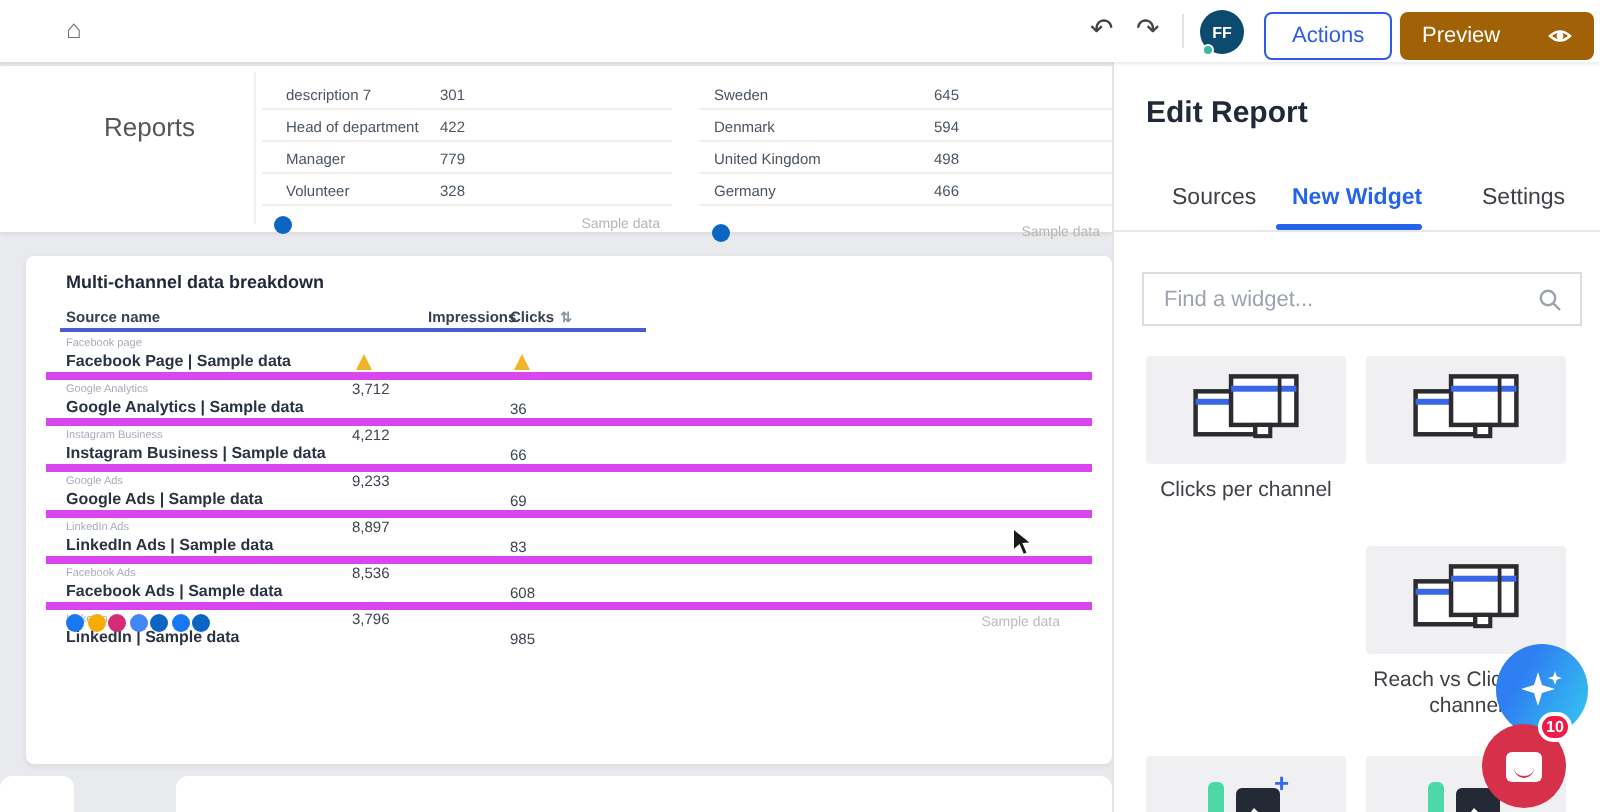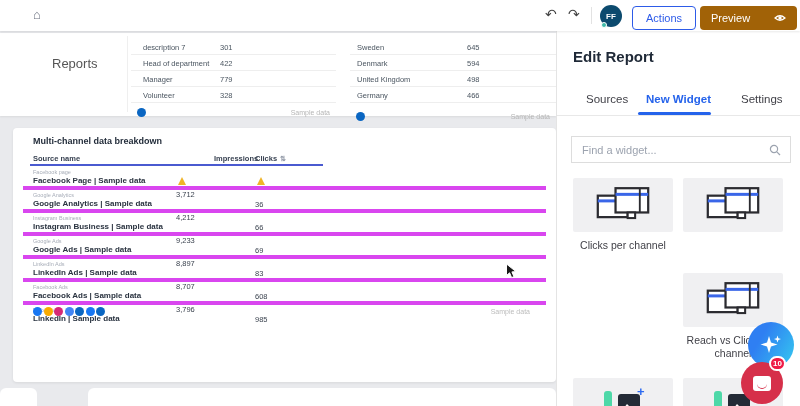--- a/index.html
+++ b/index.html
@@ -223,21 +223,21 @@
       </div>
       <div class="bc-row">
         <span class="bc-sub">LinkedIn Ads</span>
         <span class="bc-src">LinkedIn Ads | Sample data</span>
         <span class="bc-imp">8,897</span>
         <span class="bc-clk">83</span>
       </div>
       <div class="bc-row">
         <span class="bc-sub">Facebook Ads</span>
         <span class="bc-src">Facebook Ads | Sample data</span>
-        <span class="bc-imp">8,707</span>
+        <span class="bc-imp">8,536</span>
         <span class="bc-clk">608</span>
       </div>
       <div class="bc-row">
         <span class="bc-sub">LinkedIn</span>
         <span class="bc-src">LinkedIn | Sample data</span>
         <span class="bc-imp">3,796</span>
         <span class="bc-clk">985</span>
       </div>
     </div>
 

